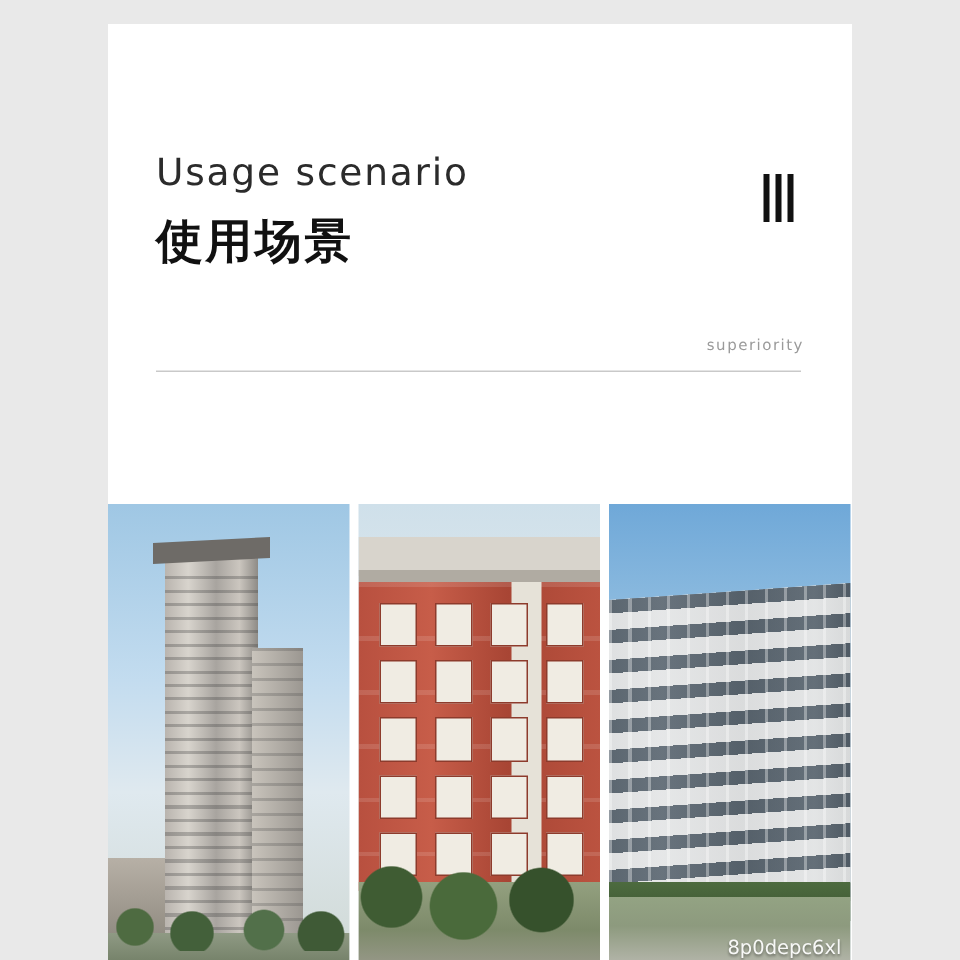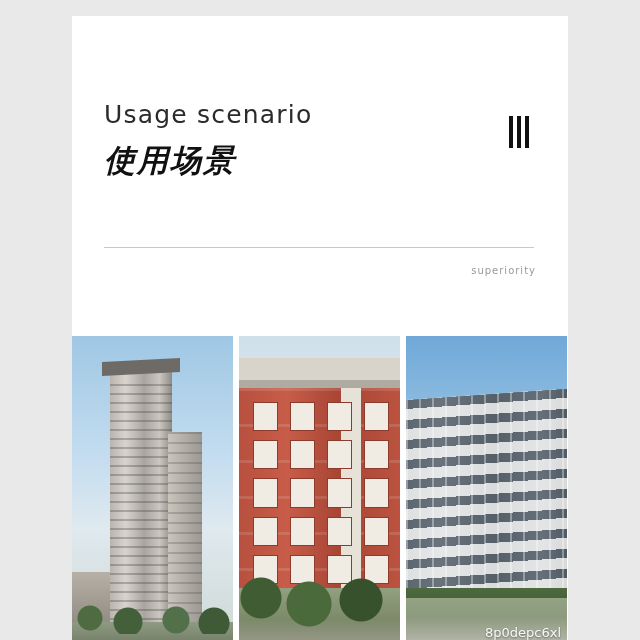--- a/index.html
+++ b/index.html
@@ -77,21 +77,20 @@
     margin: 0 0 10px 0;
     font-family: "DejaVu Sans", sans-serif;
   }
   .title-cn-1 {
     font-size: 31px;
     color: #111111;
     font-weight: 700;
     letter-spacing: 2px;
     line-height: 1.35;
     margin: 0;
-    font-style: italic;
   }
   .title-cn-2 {
     font-size: 31px;
     color: #111111;
     font-weight: 700;
     letter-spacing: 2px;
     line-height: 1.35;
     margin: 2px 0 0 0;
   }
   .bars {
@@ -110,21 +109,20 @@
     background: #111111;
   }
   .superiority {
     position: absolute;
     right: 32px;
     top: 197px;
     font-size: 10px;
     letter-spacing: 1px;
     color: #9a9a9a;
     font-family: "DejaVu Sans", sans-serif;
-    margin-top: 40px;
   }
   .rule {
     position: absolute;
     left: 32px;
     top: 219px;
     width: 430px;
     height: 1px;
     background: #c9c9c9;
   }
   

